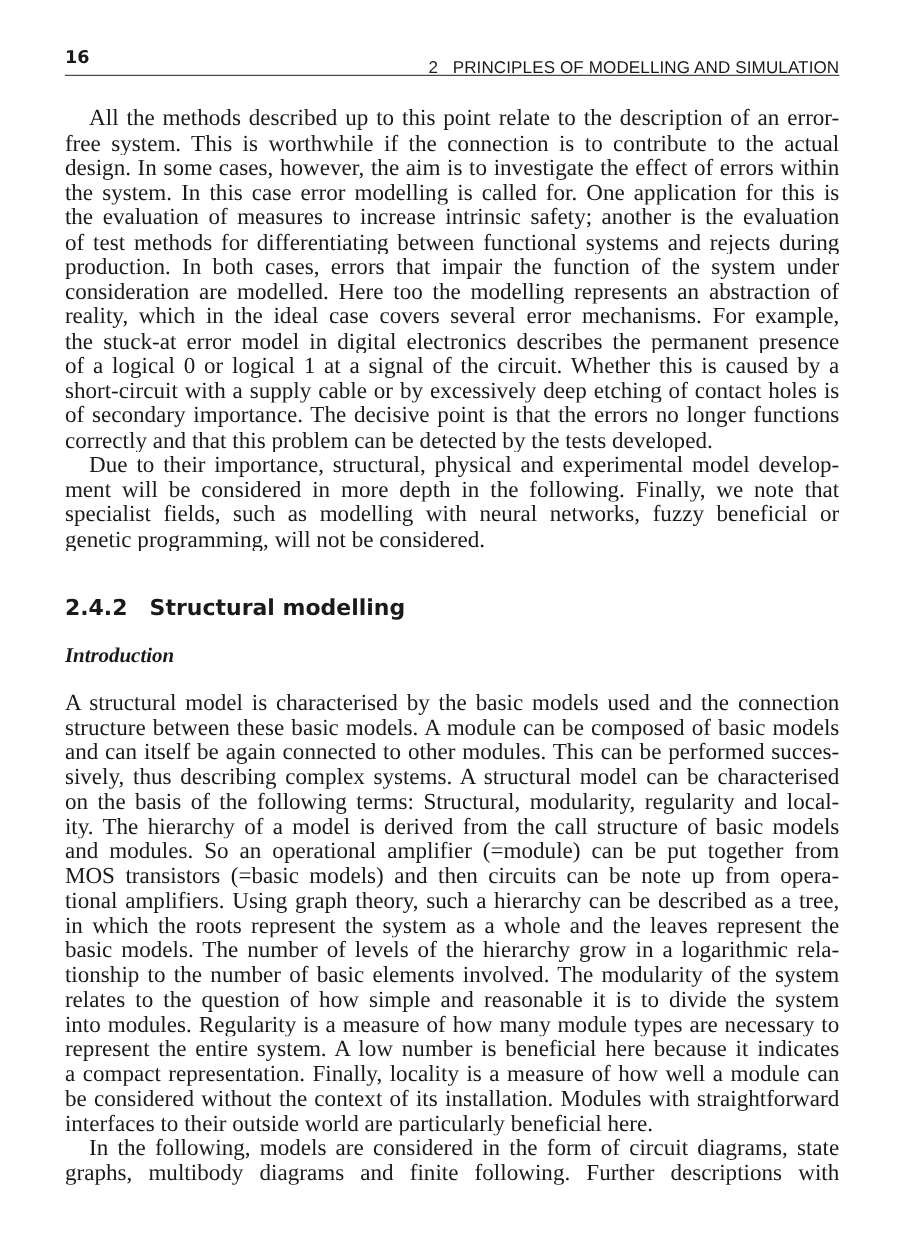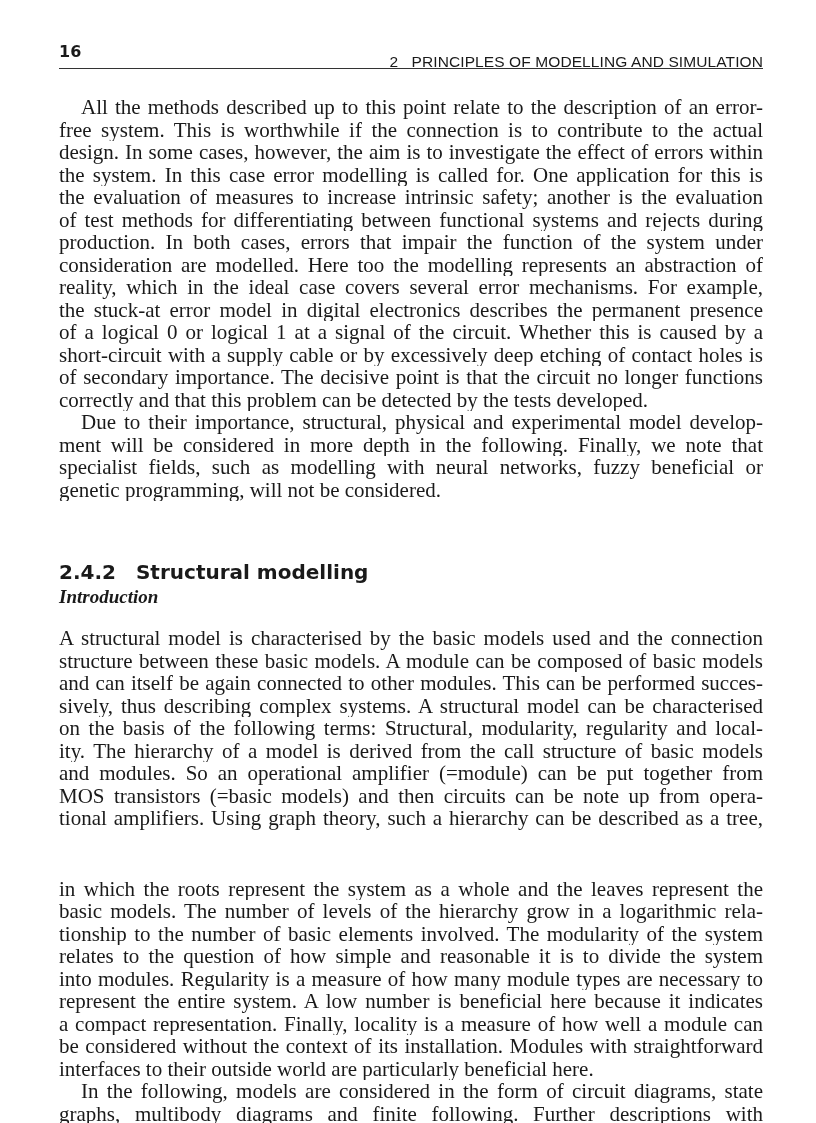--- a/index.html
+++ b/index.html
@@ -5,21 +5,21 @@
   html, body { margin:0; padding:0; background:#ffffff; }
   body { width:816px; height:1123px; position:relative; overflow:hidden; color:#1a1a1a; }
   .header { position:absolute; left:59px; top:42px; width:704px; height:22px; }
   .page-num { position:absolute; left:0; top:0; font-family:"DejaVu Sans", sans-serif; font-weight:bold; font-size:16px; }
   .running-head { position:absolute; right:0; top:1px; font-family:"Liberation Sans", sans-serif; font-size:15.5px; letter-spacing:0.1px;margin-top:10px; }
   .rule { position:absolute; left:59px; top:68px; width:704px; height:1px; background:#333; }
   .text { position:absolute; left:59px; width:704px; font-family:"Liberation Serif", serif; font-size:21px; }
   .line { display:block; height:22.5px; line-height:22.5px; text-align:justify; text-align-last:justify; white-space:nowrap; overflow:visible; }
   .line.last { text-align-last:left; }
   .line.indent { text-indent:22px; }
-  .section-heading { position:absolute; left:59px; top:560px; font-family:"DejaVu Sans", sans-serif; font-weight:bold; font-size:20px; }
+  .section-heading { position:absolute; left:59px; top:540px; font-family:"DejaVu Sans", sans-serif; font-weight:bold; font-size:20px; }
   .section-heading .num { margin-right:20px; }
   .subheading { position:absolute; left:59px; top:586px; font-family:"Liberation Serif", serif; font-weight:bold; font-style:italic; font-size:19px; }
 </style>
 </head>
 <body>
 
 <div class="header">
   <span class="page-num">16</span>
   <span class="running-head" style="white-space:pre">2   PRINCIPLES OF MODELLING AND SIMULATION</span>
 </div>
@@ -31,21 +31,21 @@
   <span class="line" style="white-space: normal; overflow: hidden;">design. In some cases, however, the aim is to investigate the effect of errors within</span>
   <span class="line" style="white-space: normal; overflow: hidden;">the system. In this case error modelling is called for. One application for this is</span>
   <span class="line" style="white-space: normal; overflow: hidden;">the evaluation of measures to increase intrinsic safety; another is the evaluation</span>
   <span class="line" style="white-space: normal; overflow: hidden;">of test methods for differentiating between functional systems and rejects during</span>
   <span class="line" style="white-space: normal; overflow: hidden;">production. In both cases, errors that impair the function of the system under</span>
   <span class="line" style="white-space: normal; overflow: hidden;">consideration are modelled. Here too the modelling represents an abstraction of</span>
   <span class="line" style="white-space: normal; overflow: hidden;">reality, which in the ideal case covers several error mechanisms. For example,</span>
   <span class="line" style="white-space: normal; overflow: hidden;">the stuck-at error model in digital electronics describes the permanent presence</span>
   <span class="line" style="white-space: normal; overflow: hidden;">of a logical 0 or logical 1 at a signal of the circuit. Whether this is caused by a</span>
   <span class="line" style="white-space: normal; overflow: hidden;">short-circuit with a supply cable or by excessively deep etching of contact holes is</span>
-  <span class="line" style="white-space: normal; overflow: hidden;">of secondary importance. The decisive point is that the circuit no longer functions</span>
+  <span class="line" style="white-space: normal; overflow: hidden;">of secondary importance. The decisive point is that the errors no longer functions</span>
   <span class="line last" style="white-space: normal; overflow: hidden;">correctly and that this problem can be detected by the tests developed.</span>
   <span class="line indent" style="white-space: normal; overflow: hidden;">Due to their importance, structural, physical and experimental model develop-</span>
   <span class="line" style="white-space: normal; overflow: hidden;">ment will be considered in more depth in the following. Finally, we note that</span>
   <span class="line" style="white-space: normal; overflow: hidden;">specialist fields, such as modelling with neural networks, fuzzy beneficial or</span>
   <span class="line last" style="white-space: normal; overflow: hidden;">genetic programming, will not be considered.</span>
 </div>
 
 <div class="section-heading">
   <span class="num">2.4.2</span><span>Structural modelling</span>
 </div>
@@ -54,21 +54,21 @@
 <div class="text" style="top:627px">
   <span class="line" style="white-space: normal; overflow: hidden;">A structural model is characterised by the basic models used and the connection</span>
   <span class="line" style="white-space: normal; overflow: hidden;">structure between these basic models. A module can be composed of basic models</span>
   <span class="line" style="white-space: normal; overflow: hidden;">and can itself be again connected to other modules. This can be performed succes-</span>
   <span class="line" style="white-space: normal; overflow: hidden;">sively, thus describing complex systems. A structural model can be characterised</span>
   <span class="line" style="white-space: normal; overflow: hidden;">on the basis of the following terms: Structural, modularity, regularity and local-</span>
   <span class="line" style="white-space: normal; overflow: hidden;">ity. The hierarchy of a model is derived from the call structure of basic models</span>
   <span class="line" style="white-space: normal; overflow: hidden;">and modules. So an operational amplifier (=module) can be put together from</span>
   <span class="line" style="white-space: normal; overflow: hidden;">MOS transistors (=basic models) and then circuits can be note up from opera-</span>
   <span class="line" style="white-space: normal; overflow: hidden;">tional amplifiers. Using graph theory, such a hierarchy can be described as a tree,</span>
-  <span class="line" style="white-space: normal; overflow: hidden; margin-top: 48px;">in which the roots represent the system as a whole and the leaves represent the</span>
+  <span class="line" style="white-space: normal; overflow: hidden;">in which the roots represent the system as a whole and the leaves represent the</span>
   <span class="line" style="white-space: normal; overflow: hidden;">basic models. The number of levels of the hierarchy grow in a logarithmic rela-</span>
   <span class="line" style="white-space: normal; overflow: hidden;">tionship to the number of basic elements involved. The modularity of the system</span>
   <span class="line" style="white-space: normal; overflow: hidden;">relates to the question of how simple and reasonable it is to divide the system</span>
   <span class="line" style="white-space: normal; overflow: hidden;">into modules. Regularity is a measure of how many module types are necessary to</span>
   <span class="line" style="white-space: normal; overflow: hidden;">represent the entire system. A low number is beneficial here because it indicates</span>
   <span class="line" style="white-space: normal; overflow: hidden;">a compact representation. Finally, locality is a measure of how well a module can</span>
   <span class="line" style="white-space: normal; overflow: hidden;">be considered without the context of its installation. Modules with straightforward</span>
   <span class="line last" style="white-space: normal; overflow: hidden;">interfaces to their outside world are particularly beneficial here.</span>
   <span class="line indent" style="white-space: normal; overflow: hidden;">In the following, models are considered in the form of circuit diagrams, state</span>
   <span class="line" style="white-space: normal; overflow: hidden;">graphs, multibody diagrams and finite following. Further descriptions with structural</span>

